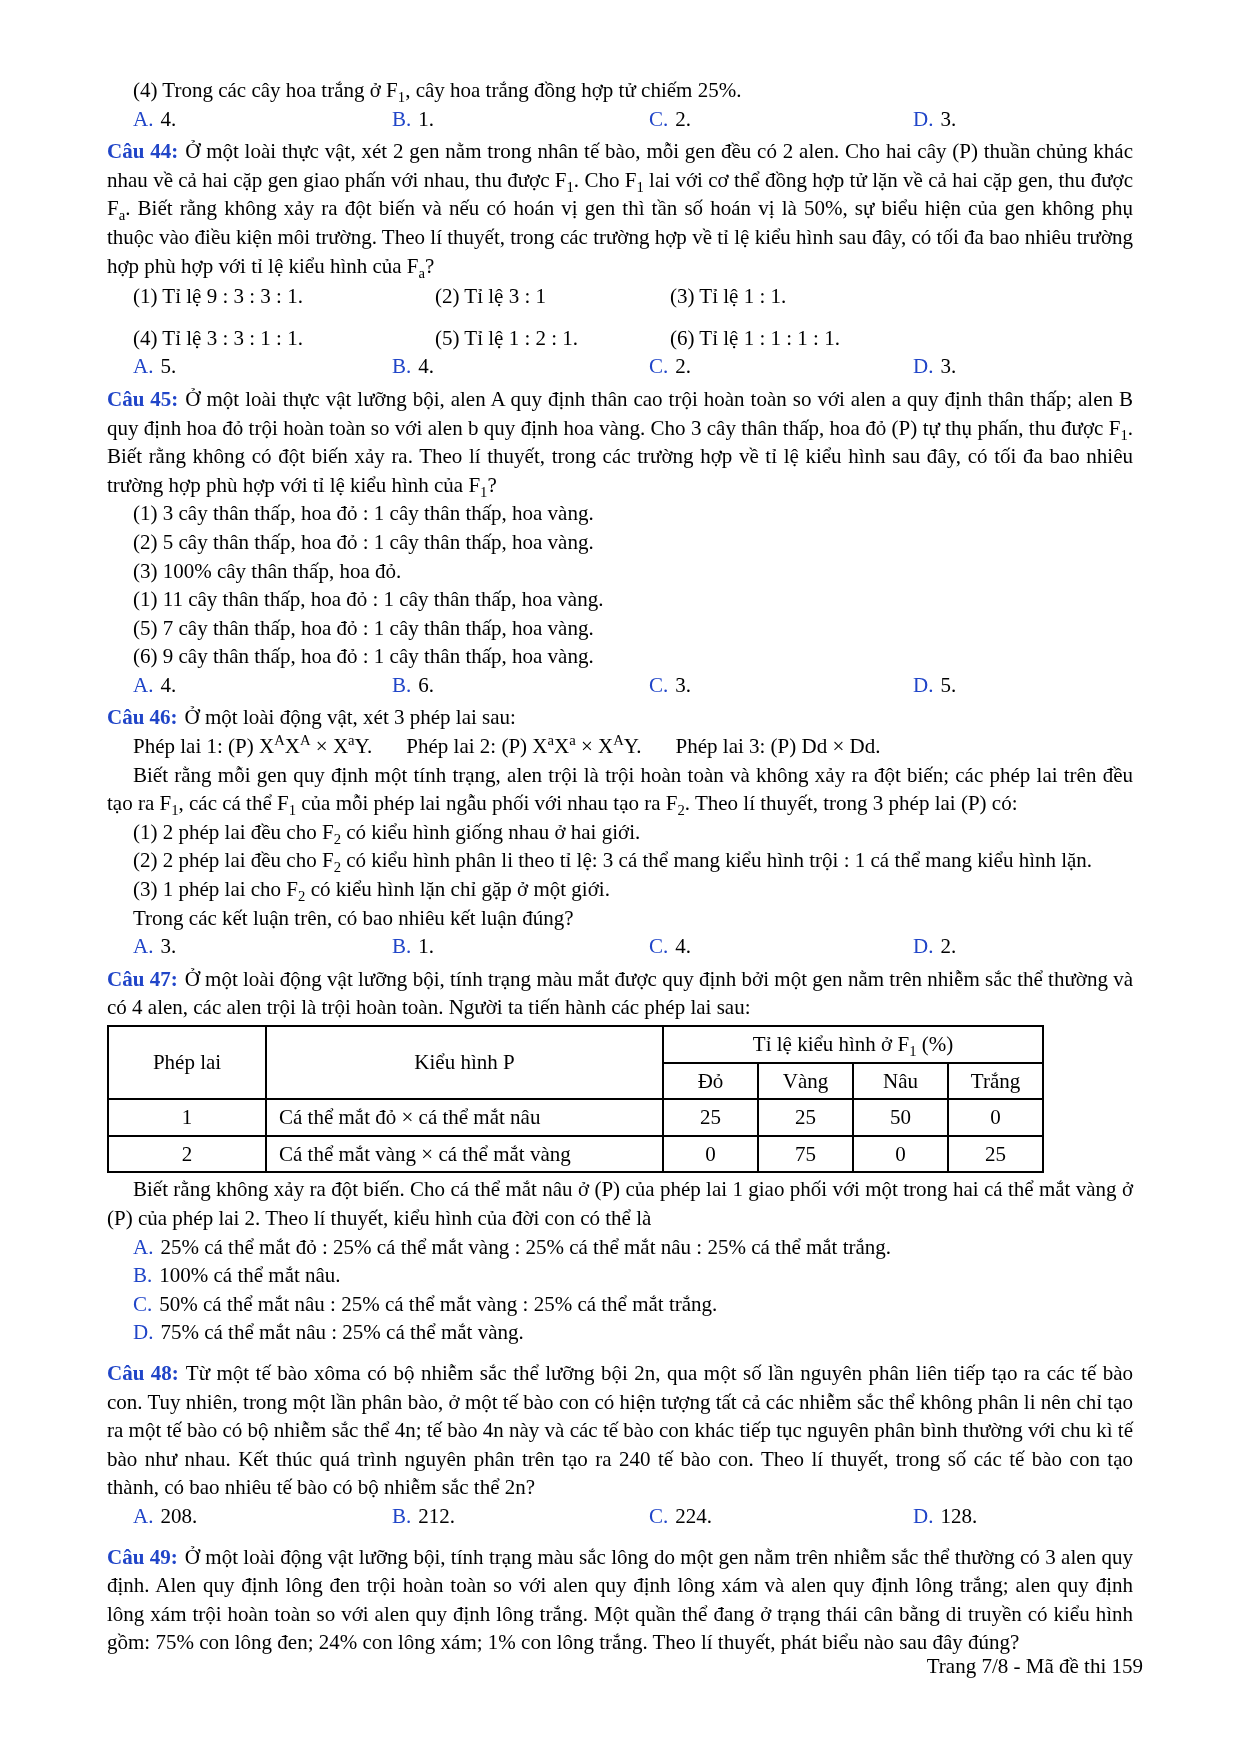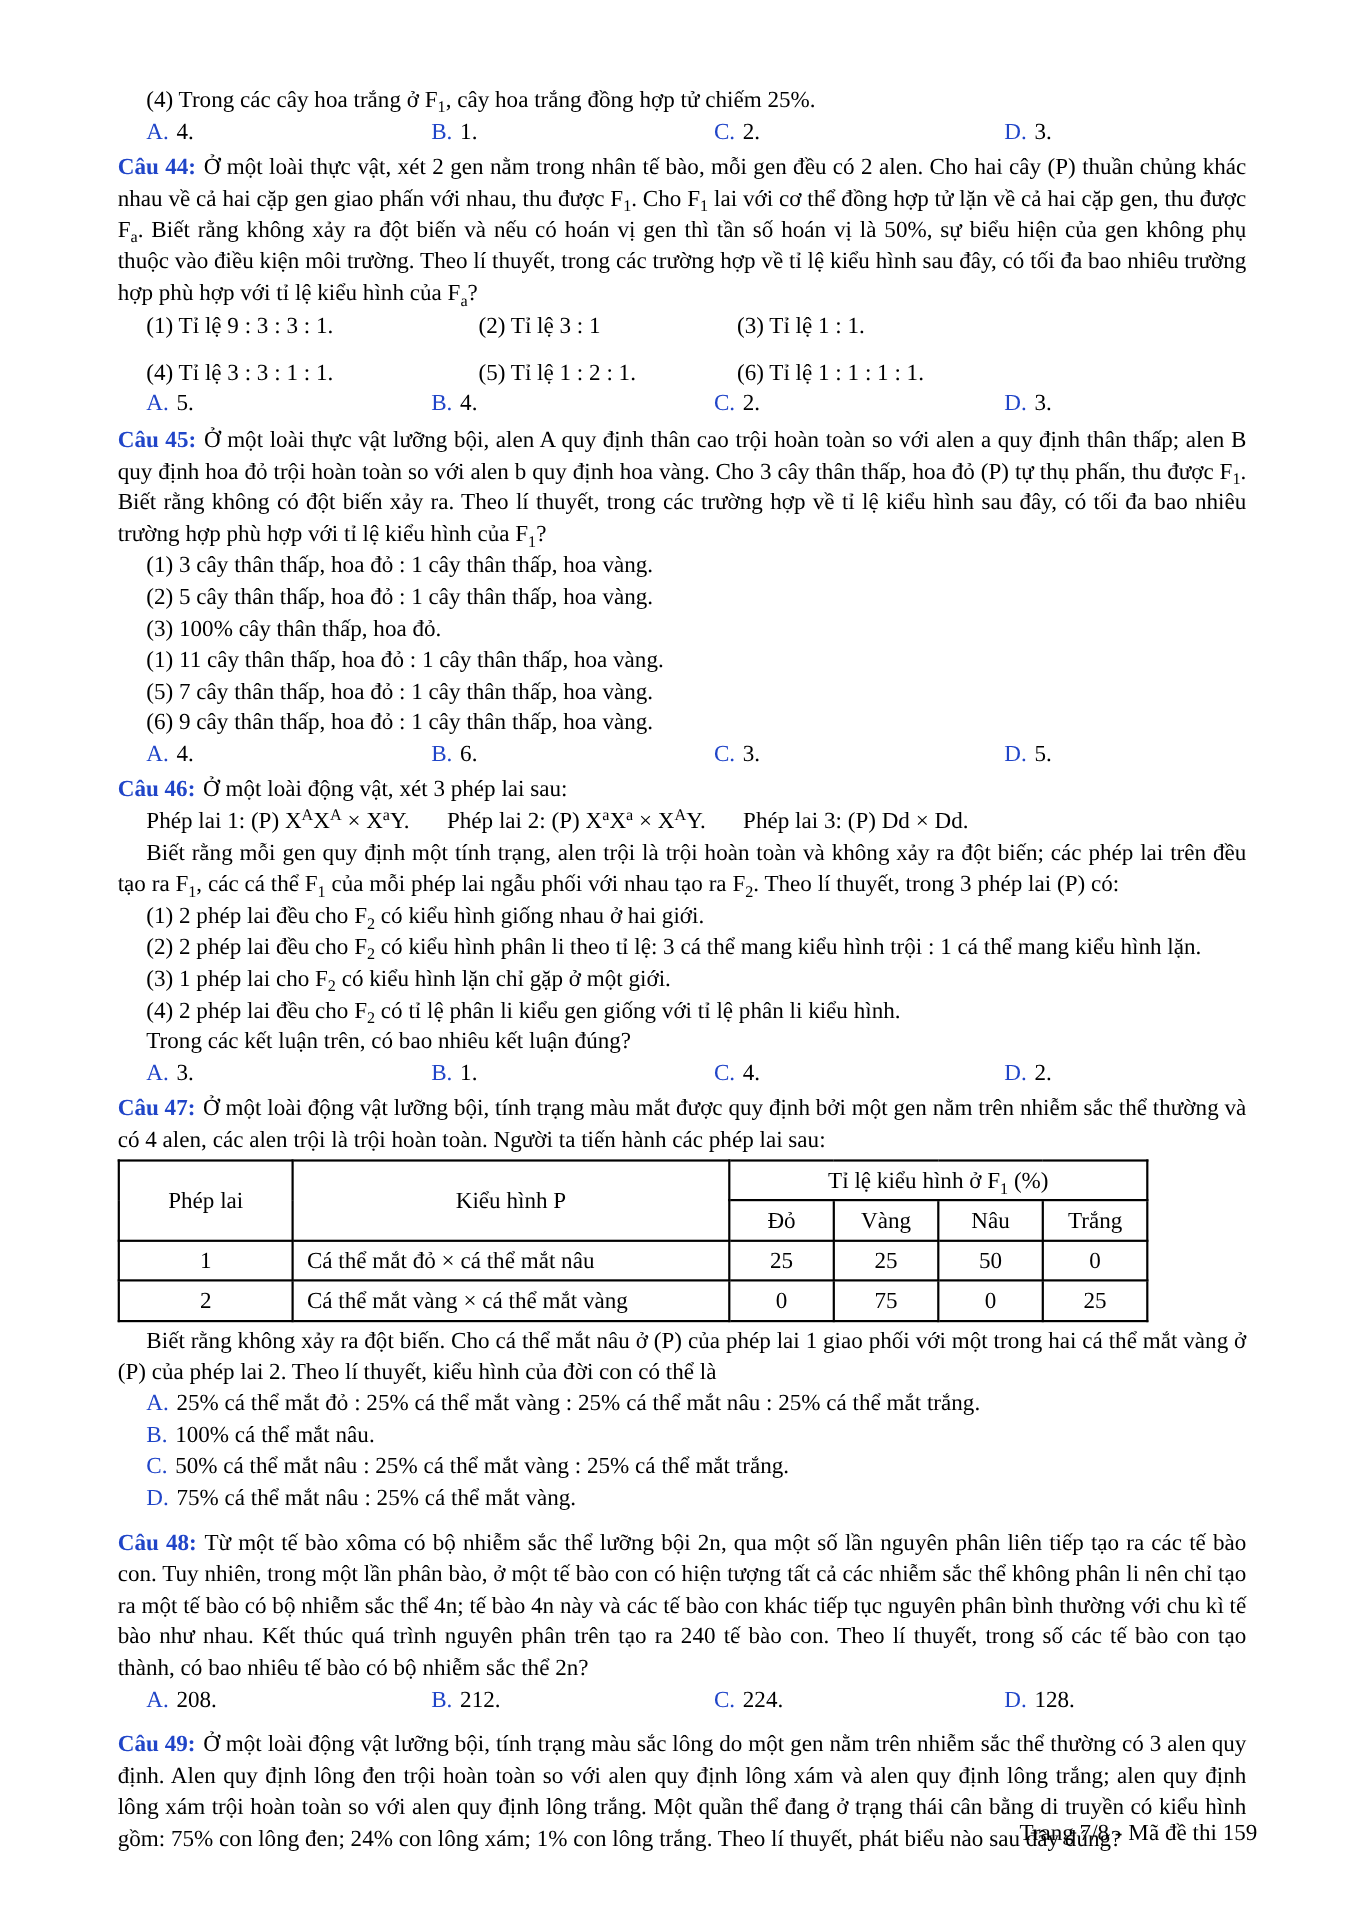--- a/index.html
+++ b/index.html
@@ -82,21 +82,20 @@
     <p class="qtext"><b class="qlabel">Câu 46:</b><span>Ở một loài động vật, xét 3 phép lai sau:</span></p>
     <div class="crosses">
       <span>Phép lai 1: (P) X<sup>A</sup>X<sup>A</sup> × X<sup>a</sup>Y.</span>
       <span>Phép lai 2: (P) X<sup>a</sup>X<sup>a</sup> × X<sup>A</sup>Y.</span>
       <span>Phép lai 3: (P) Dd × Dd.</span>
     </div>
     <p class="stmt">Biết rằng mỗi gen quy định một tính trạng, alen trội là trội hoàn toàn và không xảy ra đột biến; các phép lai trên đều tạo ra F<sub>1</sub>, các cá thể F<sub>1</sub> của mỗi phép lai ngẫu phối với nhau tạo ra F<sub>2</sub>. Theo lí thuyết, trong 3 phép lai (P) có:</p>
     <p class="stmt">(1) 2 phép lai đều cho F<sub>2</sub> có kiểu hình giống nhau ở hai giới.</p>
     <p class="stmt">(2) 2 phép lai đều cho F<sub>2</sub> có kiểu hình phân li theo tỉ lệ: 3 cá thể mang kiểu hình trội : 1 cá thể mang kiểu hình lặn.</p>
     <p class="stmt">(3) 1 phép lai cho F<sub>2</sub> có kiểu hình lặn chỉ gặp ở một giới.</p>
-    <p class="stmt">(4) 2 phép lai đều cho F<sub>2</sub> có tỉ lệ phân li kiểu gen giống với tỉ lệ phân li kiểu hình.</p>
     <p class="stmt">Trong các kết luận trên, có bao nhiêu kết luận đúng?</p>
     <div class="answers">
       <span class="ans"><span class="L">A.</span><span>3.</span></span>
       <span class="ans"><span class="L">B.</span><span>1.</span></span>
       <span class="ans"><span class="L">C.</span><span>4.</span></span>
       <span class="ans"><span class="L">D.</span><span>2.</span></span>
     </div>
   </div>
 
   <div class="question">

